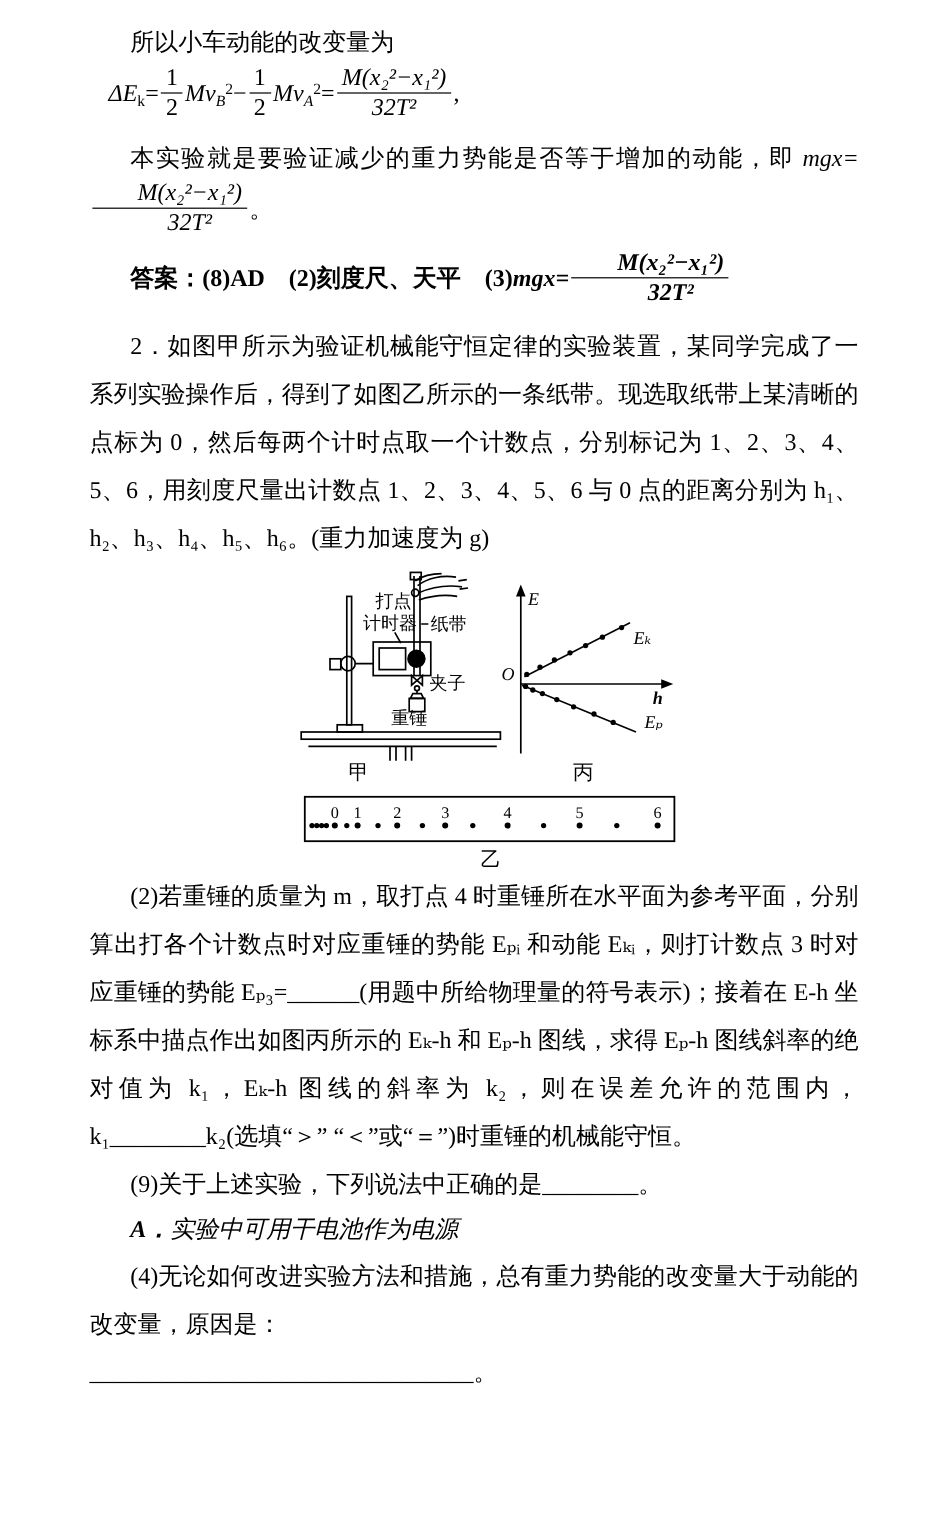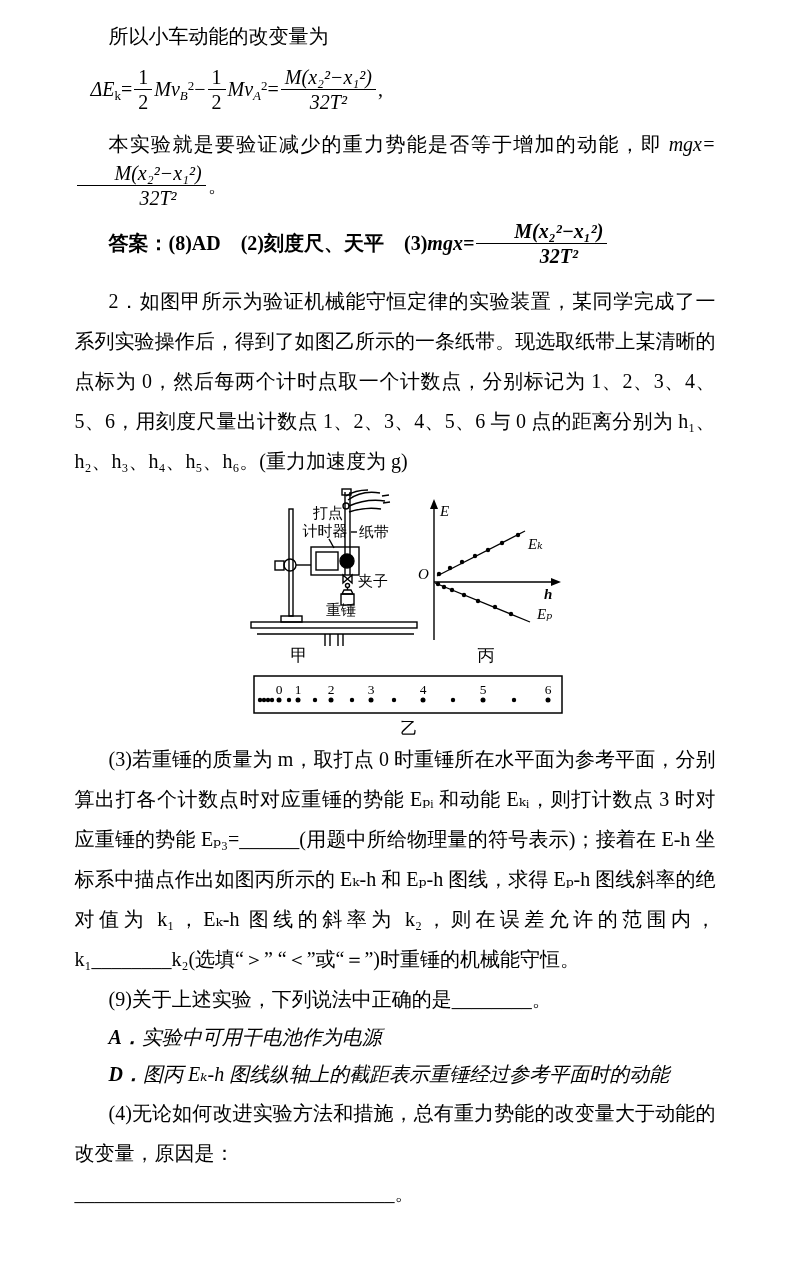--- a/index.html
+++ b/index.html
@@ -11,21 +11,21 @@
     overflow:hidden;
   }
   p.para { margin:0; line-height:40px; text-align:justify; }
   .indent { text-indent:34px; }
   .tall { line-height:46px; }
   .bold-line { font-weight:bold; }
   b.lbl { font-weight:bold; }
   .mi { font-style:italic; }
   sub { font-size:13px; vertical-align:-4px; }
   sup { font-size:13px; vertical-align:6px; }
-  .formula-line { margin:12px 0 8px 16px; line-height:1; }
+  .formula-line { margin:0 0 8px 16px; line-height:1; }
   .formula-line, .formula-line .frac { font-size:20px; }
   .frac {
     display:inline-block; vertical-align:middle; text-align:center;
     line-height:1.12; margin:0 2px; position:relative; top:-2px;
   }
   .frac .num { display:block; border-bottom:1.6px solid #000; padding:0 4px 1px 4px; }
   .frac .den { display:block; padding-top:1px; }
   .options { margin:0; }
   .options p.para { margin-left:34px; line-height:37px;font-style:italic; }
   .fig-main  { display:block; margin:6px auto 0 auto; transform:translateX(14px); }
@@ -171,26 +171,25 @@
         <text x="427" y="630" class="tape-num" text-anchor="middle">4</text>
         <circle cx="487" cy="636" r="2.5"></circle>
         <text x="487" y="630" class="tape-num" text-anchor="middle">5</text>
         <circle cx="552" cy="636" r="2.5"></circle>
         <text x="552" y="630" class="tape-num" text-anchor="middle">6</text>
       </g>
     <text class="cap" x="413" y="670" text-anchor="middle">乙</text>
   </svg>
 
 
-  <p class="para indent">(3)若重锤的质量为 m，取打点 0 时重锤所在水平面为参考平面，分别算出打各个计数点时对应重锤的势能 Eₚᵢ 和动能 Eₖᵢ，则打计数点 3 时对应重锤的势能 Eₚ₃=______(用题中所给物理量的符号表示)；接着在 E-h 坐标系中描点作出如图丙所示的 Eₖ-h 和 Eₚ-h 图线，求得 Eₚ-h 图线斜率的绝对值为 k₁，Eₖ-h 图线的斜率为 k₂，则在误差允许的范围内，k₁________k₂(选填“＞” “＜”或“＝”)时重锤的机械能守恒。</p>
+  <p class="para indent">(2)若重锤的质量为 m，取打点 4 时重锤所在水平面为参考平面，分别算出打各个计数点时对应重锤的势能 Eₚᵢ 和动能 Eₖᵢ，则打计数点 3 时对应重锤的势能 Eₚ₃=______(用题中所给物理量的符号表示)；接着在 E-h 坐标系中描点作出如图丙所示的 Eₖ-h 和 Eₚ-h 图线，求得 Eₚ-h 图线斜率的绝对值为 k₁，Eₖ-h 图线的斜率为 k₂，则在误差允许的范围内，k₁________k₂(选填“＞” “＜”或“＝”)时重锤的机械能守恒。</p>
 
   <p class="para indent">(9)关于上述实验，下列说法中正确的是________。</p>
 
   <div class="options">
       <p class="para"><b class="lbl">A．</b><span>实验中可用干电池作为电源</span></p>
-      <p class="para"><b class="lbl">D．</b><span>图丙 Eₖ-h 图线纵轴上的截距表示重锤经过参考平面时的动能</span></p>
     </div>
 
   <p class="para indent">(4)无论如何改进实验方法和措施，总有重力势能的改变量大于动能的改变量，原因是：</p>
 
   <p class="para">________________________________。</p>
 
 </div>
 
 </body></html>

